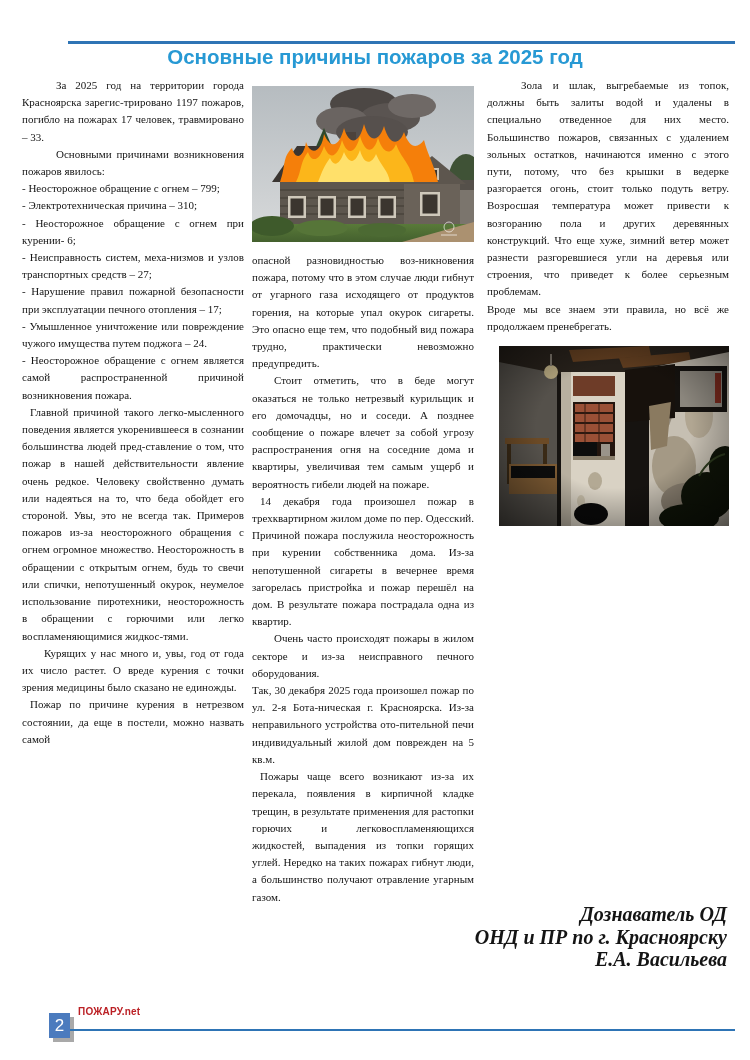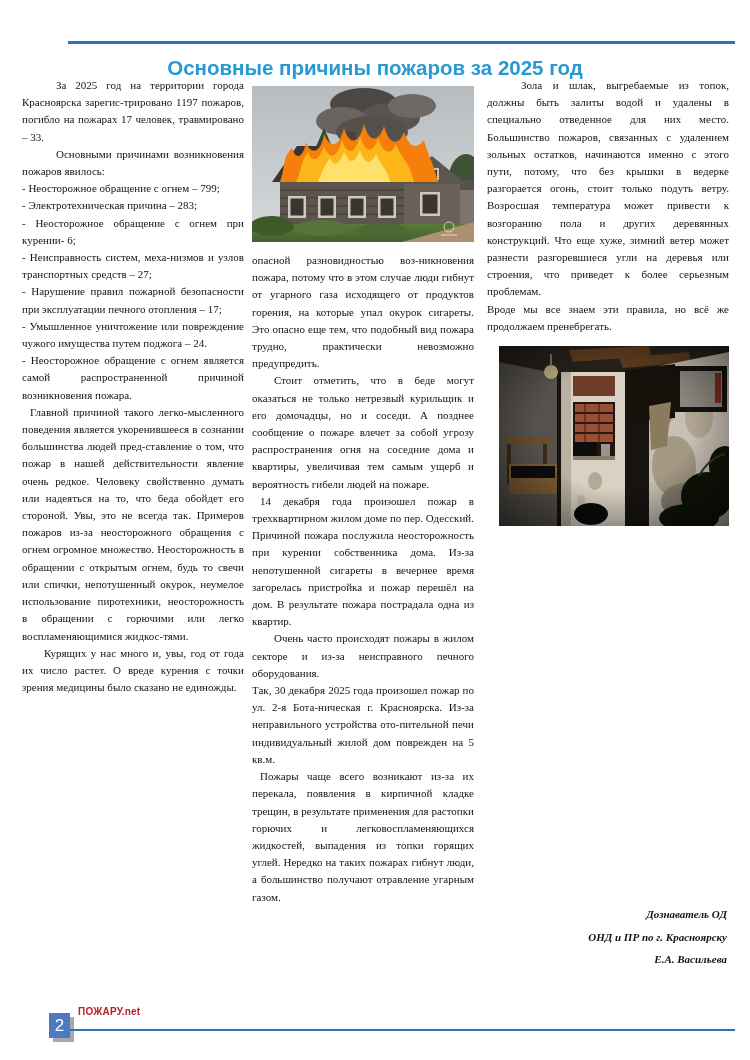--- a/index.html
+++ b/index.html
@@ -6,36 +6,35 @@
   .page{
     position:relative;width:750px;height:1060px;margin:0 auto;
     background:#ffffff;overflow:hidden;
     font-family:"Liberation Serif",serif;color:#141414;
   }
   .header-rule{position:absolute;left:68px;right:15px;top:41px;height:3px;background:var(--rule_blue,#2e74b5);}
   .page-title{
     position:absolute;left:0;right:0;top:45px;text-align:center;
     font-family:"Liberation Sans",sans-serif;font-weight:bold;font-size:20.5px;
     color:var(--title_blue,#2799d4);
-    margin-top:11px;
   }
   .col{position:absolute;top:77px;font-size:11px;line-height:17.2px;text-align:justify;}
   .col p{margin:0;padding:0;}
   .ind-lg{text-indent:34px;}
   .ind-md{text-indent:22px;}
   .ind-sm{text-indent:8px;}
   #col-left{left:22px;width:222px;height:950px;}
   #col-mid{left:252px;width:222px;height:950px;}
   #col-right{left:487px;width:242px;}
   .photo{display:block;}
   #photo-house{width:222px;height:156px;margin:9px 0 10px 0;}
   #photo-room{width:230px;height:180px;margin:11px 0 0 12px;}
   .signature{
     position:absolute;top:903px;right:23px;width:320px;text-align:right;
-    font-weight:bold;font-style:italic;font-size:11px;line-height:22.5px;
+    font-weight:bold;font-style:italic;font-size:20px;line-height:22.5px;
   }
   .footer-rule{position:absolute;left:70px;right:15px;top:1029px;height:2px;background:var(--rule_blue,#2e74b5);}
   .page-num-shadow{position:absolute;left:53px;top:1017px;width:21px;height:25px;background:#a9a9a9;}
   .page-num{
     position:absolute;left:49px;top:1013px;width:21px;height:25px;
     background:var(--page_box_blue,#4b7bbe);color:#fff;
     font-family:"Liberation Sans",sans-serif;font-size:17px;
     display:flex;align-items:center;justify-content:center;
   }
   .brand{
@@ -49,28 +48,29 @@
 
 <div class="page">
 
   <div class="header-rule"></div>
   <div class="page-title">Основные причины пожаров за 2025 год</div>
 
   <div class="col" id="col-left">
     <p class="ind-lg">За  2025 год на территории города Красноярска зарегис-трировано 1197 пожаров, погибло на пожарах 17 человек, травмировано – 33.</p>
     <p class="ind-lg">Основными причинами возникновения пожаров явилось:</p>
     <p>- Неосторожное обращение с огнем – 799;</p>
-    <p>- Электротехническая причина – 283;</p>
+    <p>- Электротехническая причина – 310;</p>
     <p>- Неосторожное обращение с огнем при курении- 6;</p>
     <p>- Неисправность систем, меха-низмов и узлов транспортных средств – 27;</p>
     <p>- Нарушение правил пожарной безопасности при эксплуатации печного отопления – 17;</p>
     <p>- Умышленное уничтожение или повреждение чужого имущества путем поджога – 24.</p>
     <p>- Неосторожное обращение с огнем является самой распространенной причиной возникновения пожара.</p>
     <p class="ind-sm">Главной причиной такого легко-мысленного поведения является укоренившееся в сознании большинства людей пред-ставление о том, что пожар в нашей действительности явление очень редкое. Человеку свойственно думать или надеяться на то, что беда обойдет его стороной. Увы, это не всегда так. Примеров пожаров из-за неосторожного обращения с огнем огромное множество. Неосторожность в обращении с открытым огнем, будь то свечи или спички, непотушенный окурок, неумелое использование пиротехники, неосторожность в обращении с горючими или легко воспламеняющимися жидкос-тями.</p>
     <p class="ind-md">Курящих у нас много и, увы, год от года их число растет. О вреде курения с точки зрения медицины было сказано не единожды.</p>
+    <p class="ind-sm">Пожар по причине курения в нетрезвом состоянии, да еще в постели, можно назвать самой</p>
   </div>
 
   <div class="col" id="col-mid">
     <svg class="photo" id="photo-house" viewBox="0 0 222 156" preserveAspectRatio="none" aria-hidden="true">
       <defs>
         <linearGradient id="sky" x1="0" y1="0" x2="0" y2="1">
           <stop offset="0" stop-color="#b6bcc0"></stop>
             <stop offset="1" stop-color="#d8dadb"></stop>
         </linearGradient>
         <linearGradient id="grass" x1="0" y1="0" x2="0" y2="1">

